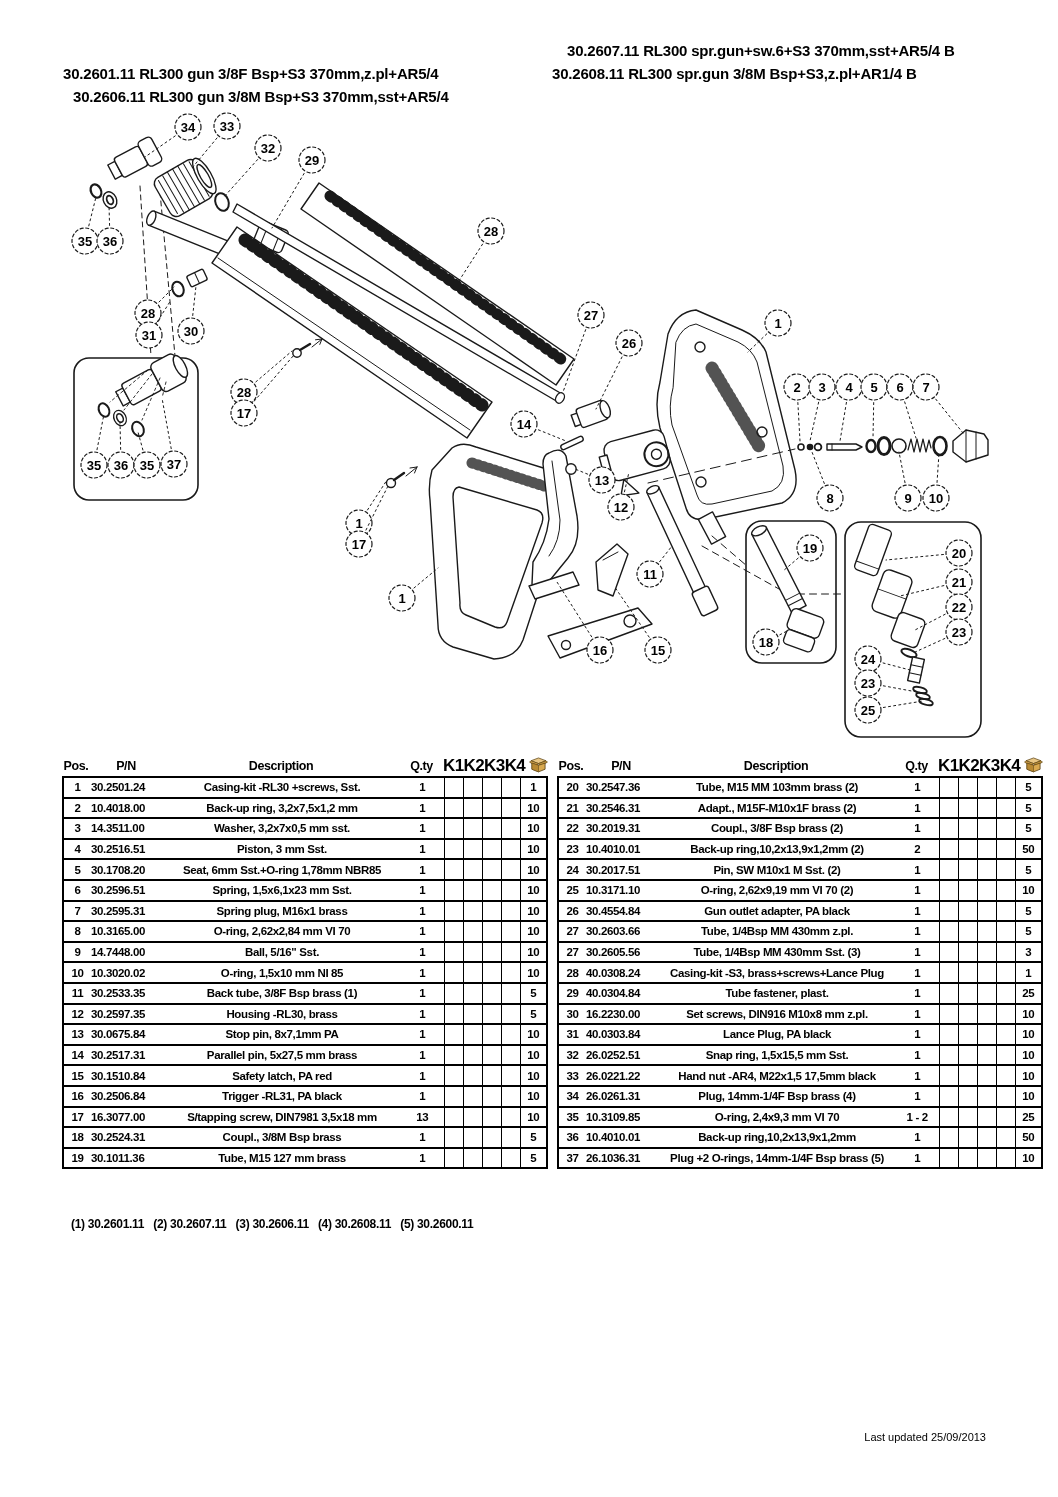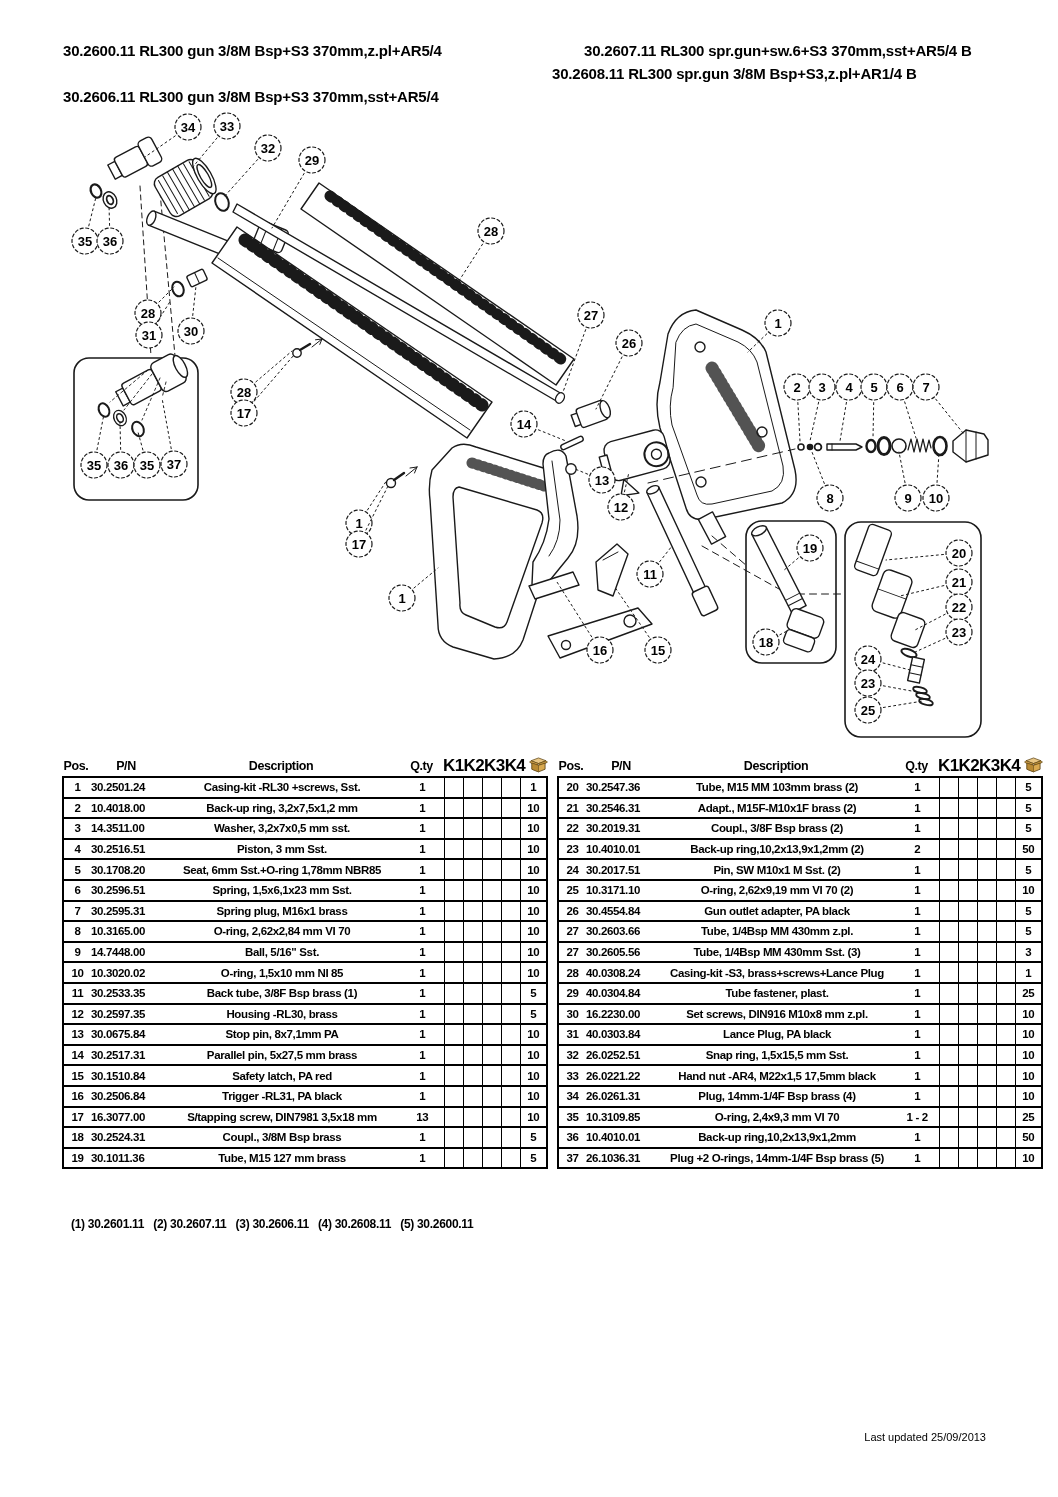--- a/index.html
+++ b/index.html
@@ -40,23 +40,23 @@
     <polygon points="2,4 10,1 18,4 10,7" fill="#e8c684" stroke="#5f4616" stroke-width="0.8"></polygon>
     <polygon points="0.5,5.5 2,4 10,7 8,9.5" fill="#d9a94f" stroke="#5f4616" stroke-width="0.8"></polygon>
     <polygon points="19.5,5.5 18,4 10,7 12,9.5" fill="#c89a3e" stroke="#5f4616" stroke-width="0.8"></polygon>
     <polygon points="3,6.5 10,8.8 17,6.5 17,13 10,15.8 3,13" fill="#d9a94f" stroke="#5f4616" stroke-width="0.9"></polygon>
     <polygon points="3,6.5 10,8.8 10,15.8 3,13" fill="#b98a33" stroke="#5f4616" stroke-width="0.6"></polygon>
   </symbol>
 </svg>
 
 <div class="page">
 
-  <div class="hdrline" style="left:63px;top:42px;">30.2600.11 RL300 gun 3/8M Bsp+S3 370mm,z.pl+AR5/4</div>
-  <div class="hdrline" style="left:63px;top:88px;">30.2606.11 RL300 gun 3/8M Bsp+S3 370mm,sst+AR5/4</div>
-  <div class="hdrline" style="left:584px;top:42px;">30.2607.11 RL300 spr.gun+sw.6+S3 370mm,sst+AR5/4 B</div>
+  <div class="hdrline" style="left:63px;top:65px;">30.2601.11 RL300 gun 3/8F Bsp+S3 370mm,z.pl+AR5/4</div>
+  <div class="hdrline" style="left:73px;top:88px;">30.2606.11 RL300 gun 3/8M Bsp+S3 370mm,sst+AR5/4</div>
+  <div class="hdrline" style="left:567px;top:42px;">30.2607.11 RL300 spr.gun+sw.6+S3 370mm,sst+AR5/4 B</div>
   <div class="hdrline" style="left:552px;top:65px;text-align:center;">30.2608.11 RL300 spr.gun 3/8M Bsp+S3,z.pl+AR1/4 B</div>
 
   <svg class="diagram" width="1058" height="760" viewBox="0 0 1058 760" fill="none" stroke="#1a1a1a" stroke-width="1.4" stroke-linejoin="round" stroke-linecap="round">
 
     <g>
 
       <path d="M140,186 L151,356" stroke-dasharray="5 4" stroke-width="1"></path>
       <path d="M160,192 L175,356" stroke-dasharray="5 4" stroke-width="1"></path>
 
       <g transform="translate(138,158) rotate(-28)">

